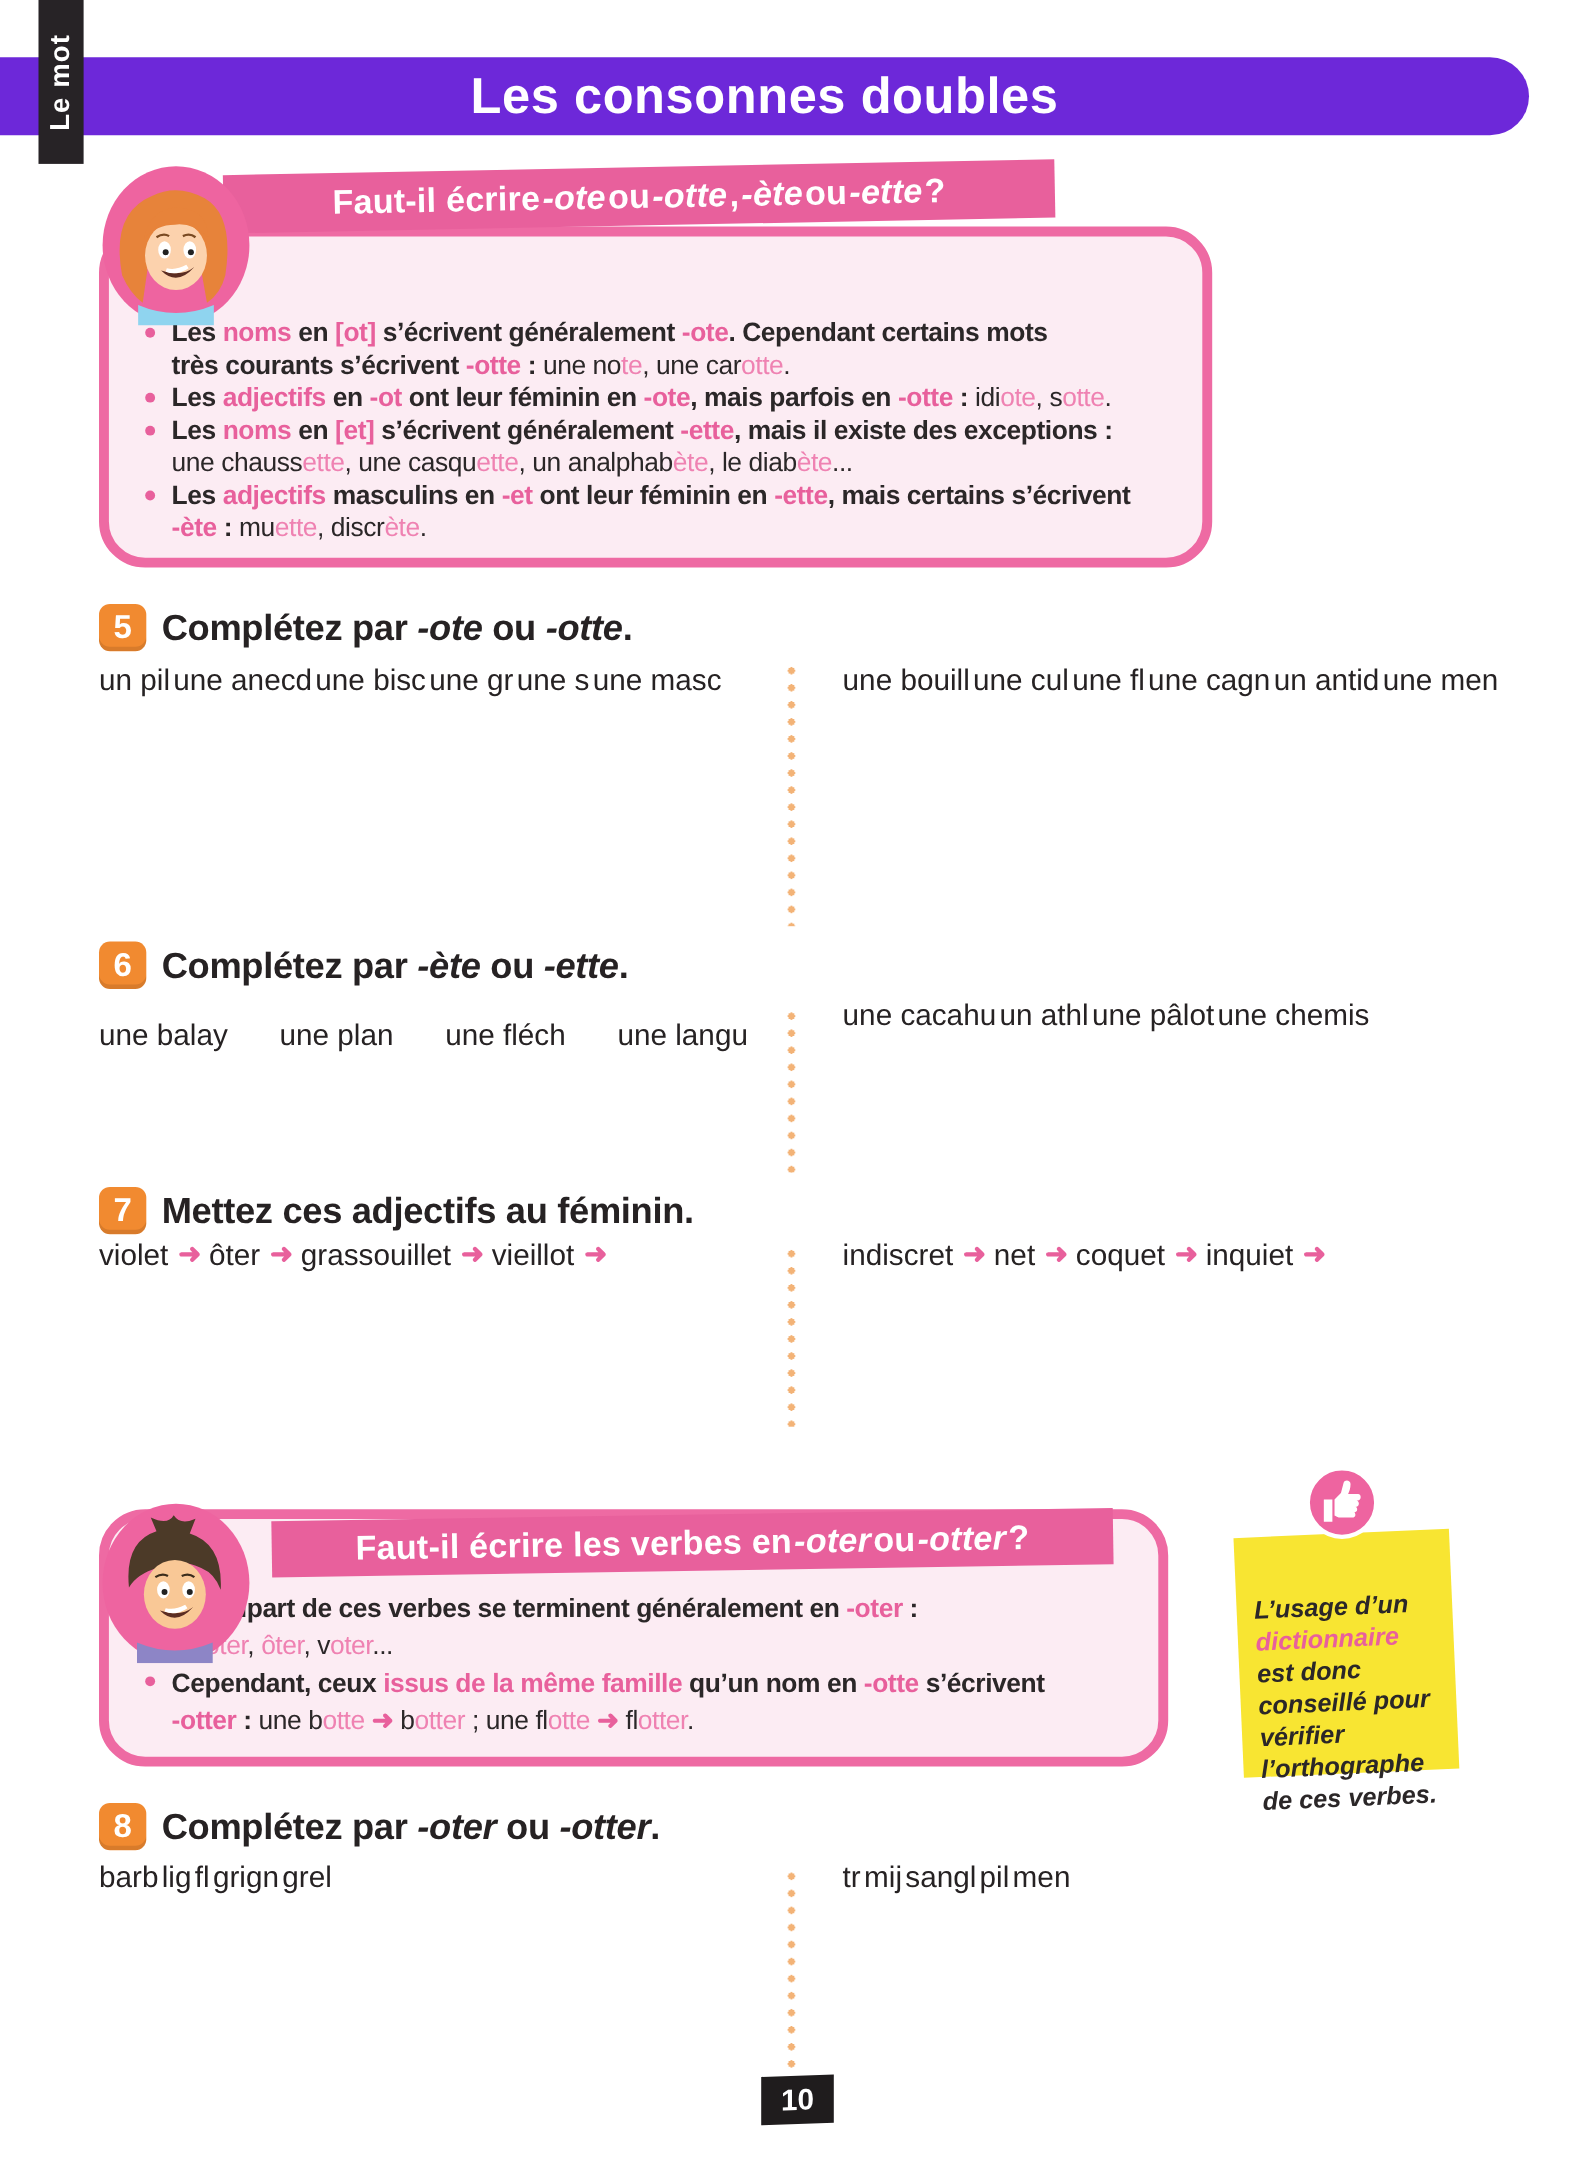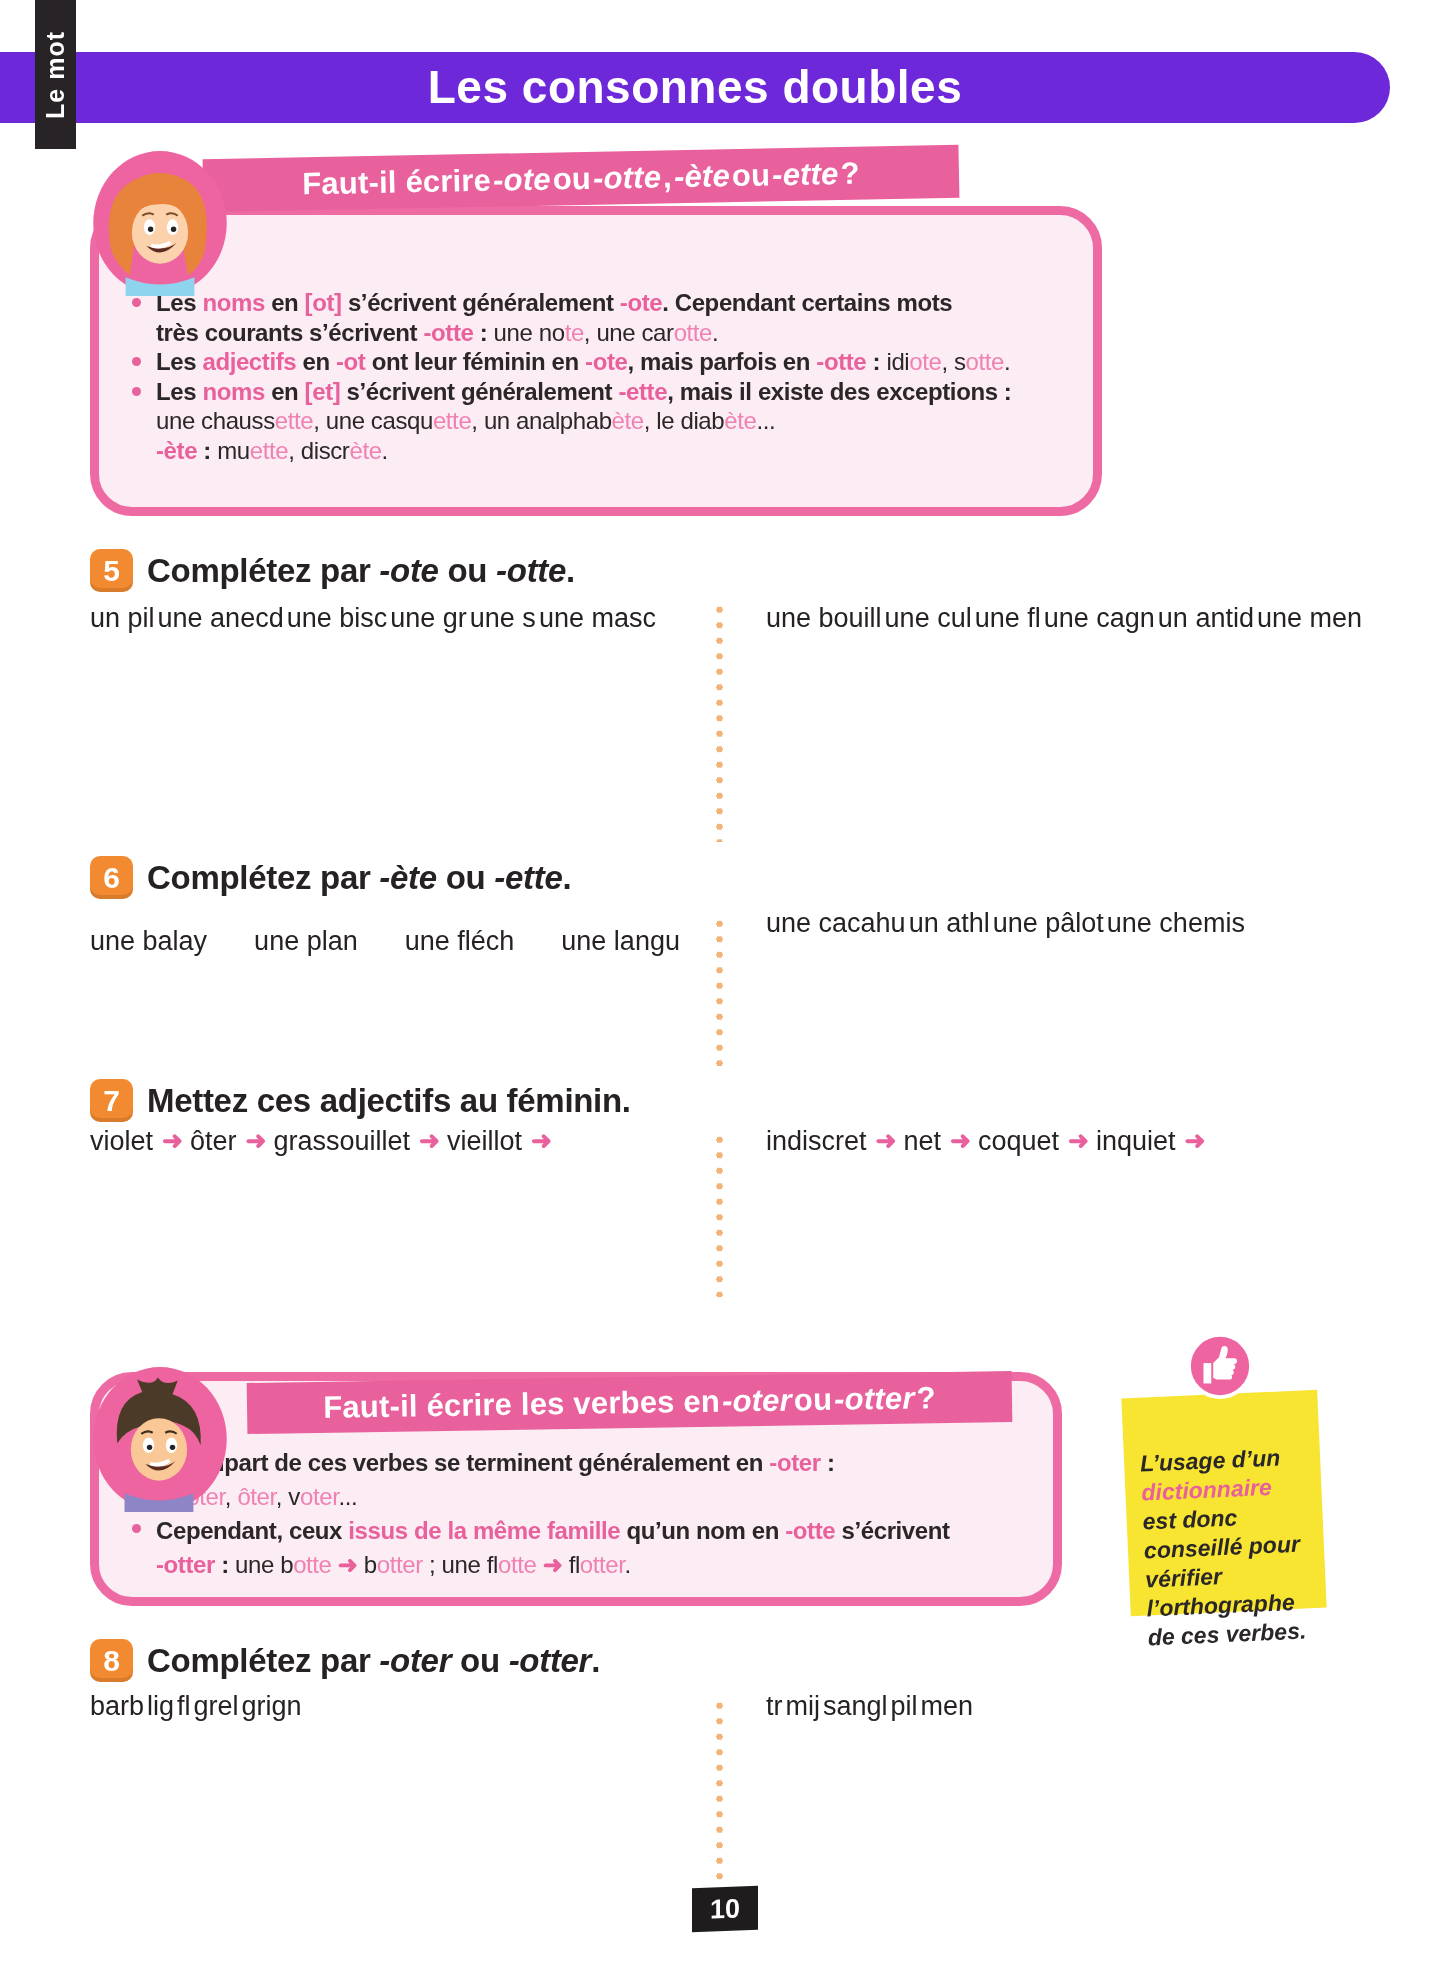--- a/index.html
+++ b/index.html
@@ -97,20 +97,21 @@
     <path d="M56 93 q10 4 20 -3 l-2 -3 q-9 5 -17 3 z" fill="#fff"></path>
     <path d="M32 122 Q65 136 98 122 L98 140 L32 140 Z" fill="#8fd4ef"></path>
   </svg>
 </div>
 <div class="bullets" style="left:122px;top:288px;width:956px;">
   <div class="bl first"><span class="bb">Les </span><span class="bp">noms</span><span class="bb"> en </span><span class="bp">[ot]</span><span class="bb"> s’écrivent généralement </span><span class="bp">-ote</span><span class="bb">. Cependant certains mots</span></div>
   <div class="bl"><span class="bb">très courants s’écrivent </span><span class="bp">-otte</span><span class="bb"> : </span><span class="rr">une no</span><span class="rp">te</span><span class="rr">, une car</span><span class="rp">otte</span><span class="rr">.</span></div>
   <div class="bl first"><span class="bb">Les </span><span class="bp">adjectifs</span><span class="bb"> en </span><span class="bp">-ot</span><span class="bb"> ont leur féminin en </span><span class="bp">-ote</span><span class="bb">, mais parfois en </span><span class="bp">-otte</span><span class="bb"> : </span><span class="rr">idi</span><span class="rp">ote</span><span class="rr">, s</span><span class="rp">otte</span><span class="rr">.</span></div>
   <div class="bl first"><span class="bb">Les </span><span class="bp">noms</span><span class="bb"> en </span><span class="bp">[et]</span><span class="bb"> s’écrivent généralement </span><span class="bp">-ette</span><span class="bb">, mais il existe des exceptions :</span></div>
   <div class="bl"><span class="rr">une chauss</span><span class="rp">ette</span><span class="rr">, une casqu</span><span class="rp">ette</span><span class="rr">, un analphab</span><span class="rp">ète</span><span class="rr">, le diab</span><span class="rp">ète</span><span class="rr">...</span></div>
+  <div class="bl first"><span class="bb">Les </span><span class="bp">adjectifs</span><span class="bb"> masculins en </span><span class="bp">-et</span><span class="bb"> ont leur féminin en </span><span class="bp">-ette</span><span class="bb">, mais certains s’écrivent</span></div>
   <div class="bl"><span class="bp">-ète</span><span class="bb"> : </span><span class="rr">mu</span><span class="rp">ette</span><span class="rr">, discr</span><span class="rp">ète</span><span class="rr">.</span></div>
 </div>
 
 <div class="exh" style="top:549px;">
   <div class="badge">5</div>
   <div class="t"><span>Complétez par </span><span class="it">-ote</span><span> ou </span><span class="it">-otte</span><span>.</span></div>
 </div>
 <div class="col" style="left:90px;top:597px;width:556px;">
   <div class="row">
       <span class="pre">un pil</span>
@@ -310,25 +311,25 @@
     </div>
   <div class="row">
       <span class="pre">lig</span>
       <span class="dots"></span>
     </div>
   <div class="row">
       <span class="pre">fl</span>
       <span class="dots"></span>
     </div>
   <div class="row">
+      <span class="pre">grign</span>
+      <span class="dots"></span>
+    </div>
+  <div class="row">
       <span class="pre">grel</span>
-      <span class="dots"></span>
-    </div>
-  <div class="row">
-      <span class="pre">grign</span>
       <span class="dots"></span>
     </div>
 </div>
 <div class="vsep" style="left:716px;top:1698px;height:190px;"></div>
 <div class="col" style="left:766px;top:1685px;width:590px;">
   <div class="row">
       <span class="pre">tr</span>
       <span class="dots"></span>
     </div>
   <div class="row">

